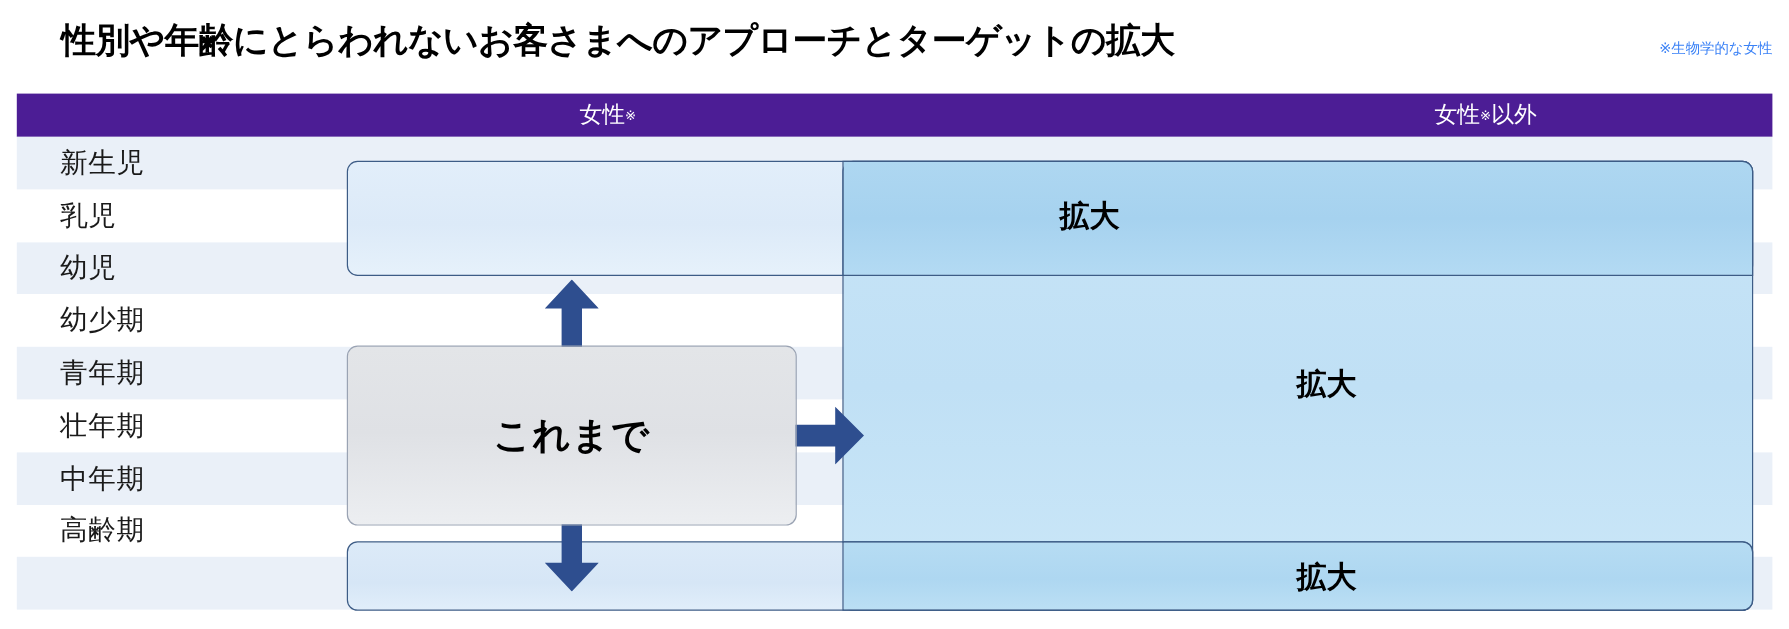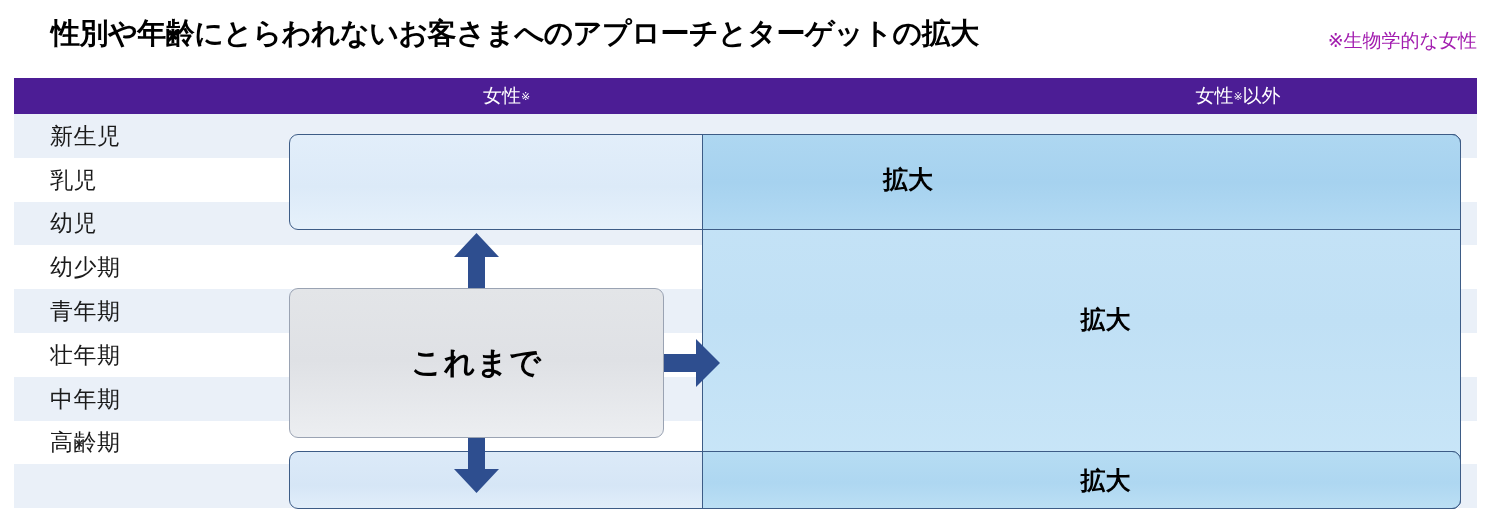--- a/index.html
+++ b/index.html
@@ -23,22 +23,22 @@
     font-size:29px;
     letter-spacing:-0.5px;
     color:#000000;
     white-space:nowrap;
     line-height:40px;
     margin-left:37px;
   }
   #title-note{
     position:absolute;right:14px;top:29px;
     font-family:"DejaVu Sans","Liberation Sans",sans-serif;
-    font-size:19px;
-    color:#a21caf;
+    font-size:12px;
+    color:#3b82f6;
     white-space:nowrap;
     line-height:22px;
   }
 
   
   #matrix{
     position:absolute;left:14px;top:78px;
     width:1463px;height:430px;
   }
 

